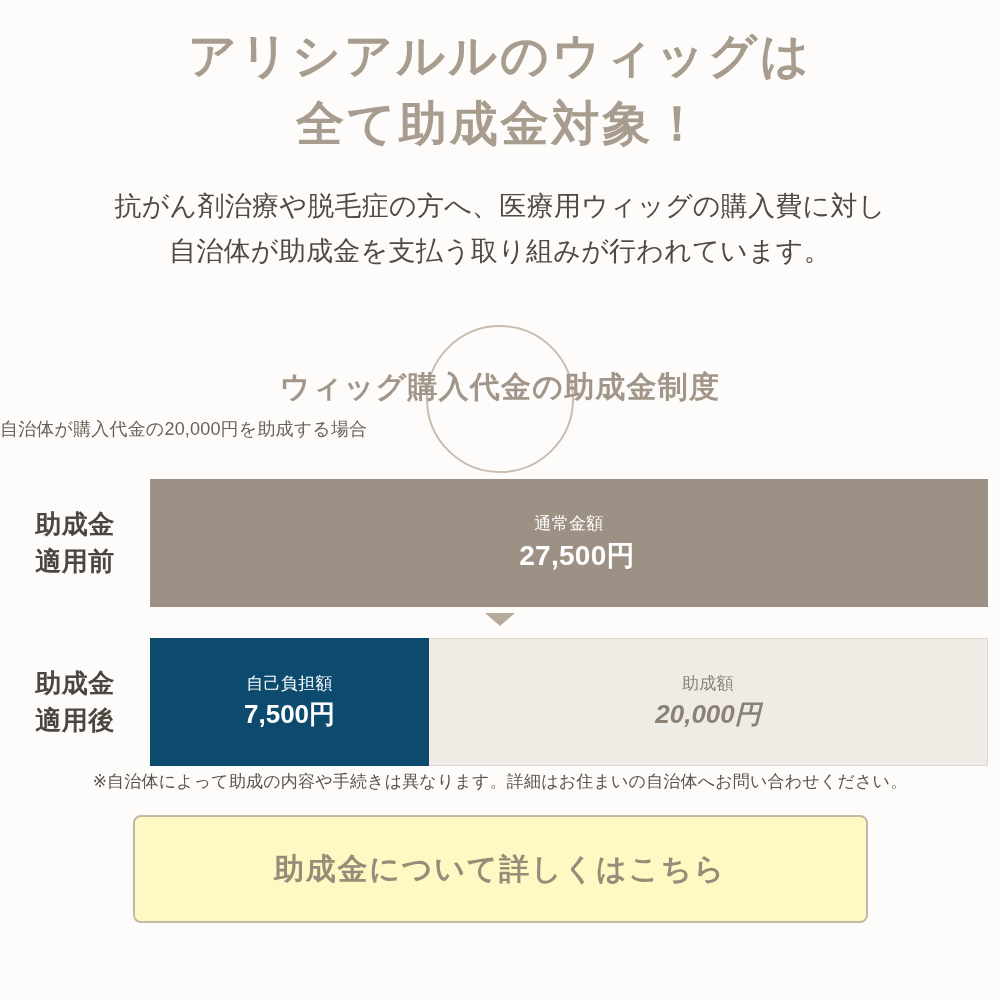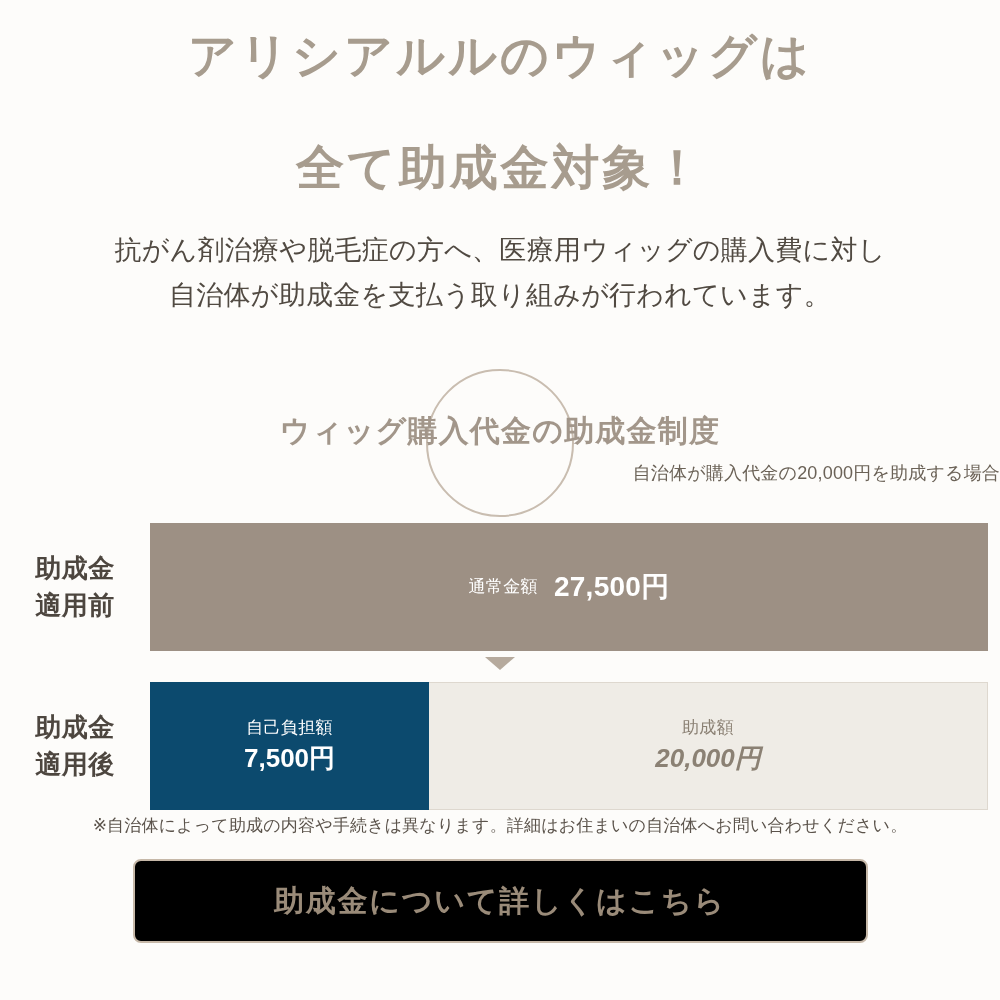--- a/index.html
+++ b/index.html
@@ -27,21 +27,21 @@
   
   .headline {
     text-align: center;
     padding-top: 22px;
     color: #a79c8e;
     font-size: 48px;
     font-weight: bold;
     line-height: 1.42;
     letter-spacing: 0.06em;
   }
-  .headline .l2 { display: block; margin-top: 44px; }
+  .headline .l2 { display: block; }
 
   
   .lead {
     text-align: center;
     margin-top: 26px;
     color: #514a42;
     font-size: 27px;
     line-height: 1.65;
     letter-spacing: 0.01em;
   }
@@ -73,21 +73,21 @@
     color: #a2968a;
     font-size: 30px;
     font-weight: bold;
     letter-spacing: 0.04em;
   }
   .section-sub {
     position: absolute;
     left: 0;
     right: 0;
     top: 92px;
-    text-align: right;
+    text-align: left;
     color: #6b6257;
     font-size: 18px;
     letter-spacing: 0.01em;
   }
 
   
   .bar-row {
     display: flex;
     align-items: center;
     margin-top: 4px;
@@ -101,20 +101,21 @@
     line-height: 1.45;
     letter-spacing: 0.02em;
   }
   .bar-label span { display: block; }
 
   .bar-before {
     flex: 1;
     height: 128px;
     background: #9d9084;
     display: flex;
+    flex-direction: column;
     align-items: center;
     justify-content: center;
     margin-right: 12px;
   }
   .bar-before .cap {
     color: #ffffff;
     font-size: 17px;
     letter-spacing: 0.02em;
     margin-bottom: 2px;
   }
@@ -204,24 +205,24 @@
     text-align: center;
     color: #5b534b;
     font-size: 17px;
     letter-spacing: 0.01em;
   }
 
   
   .cta {
     margin: 22px auto 0;
     width: 735px;
-    height: 84px;
+    height: 108px;
     border: 2px solid #c6b8a8;
     border-radius: 8px;
-    background: #000000;
+    background: #fef9c3;
     display: flex;
     align-items: center;
     justify-content: center;
     position: relative;
     cursor: pointer;
   }
   .cta-label {
     color: #9a8b79;
     font-size: 30px;
     font-weight: bold;

